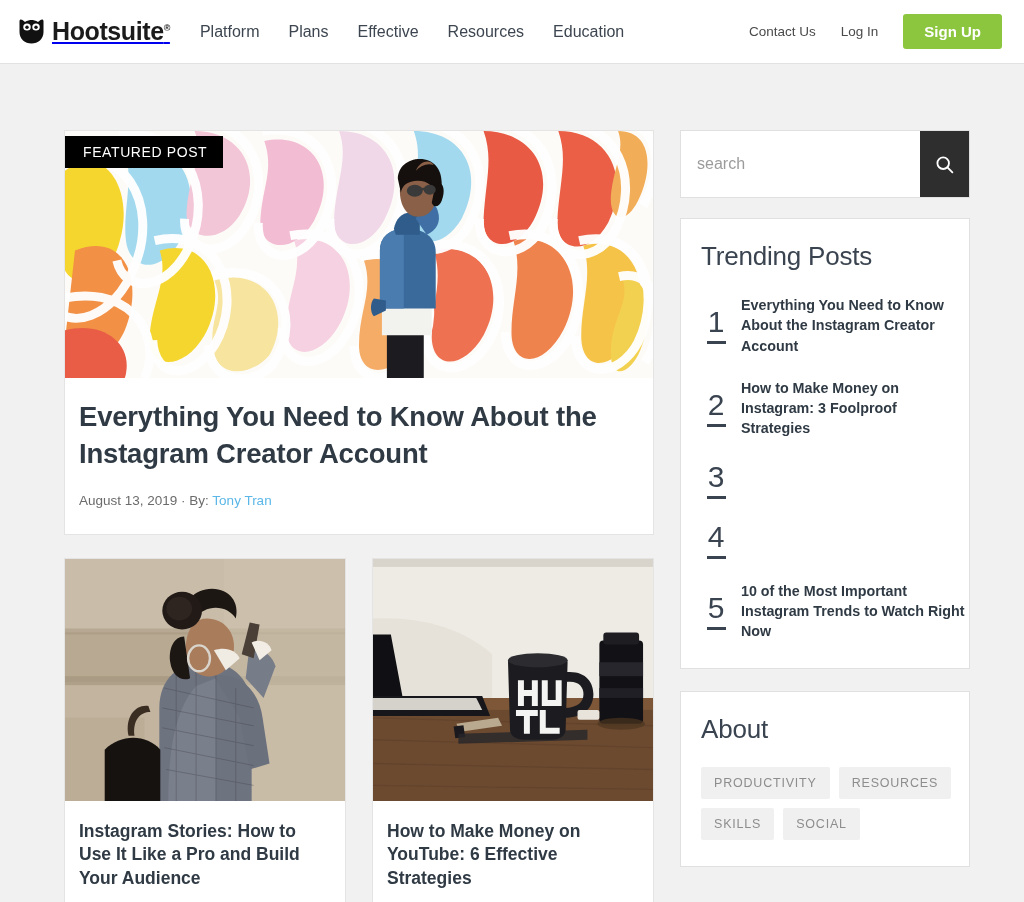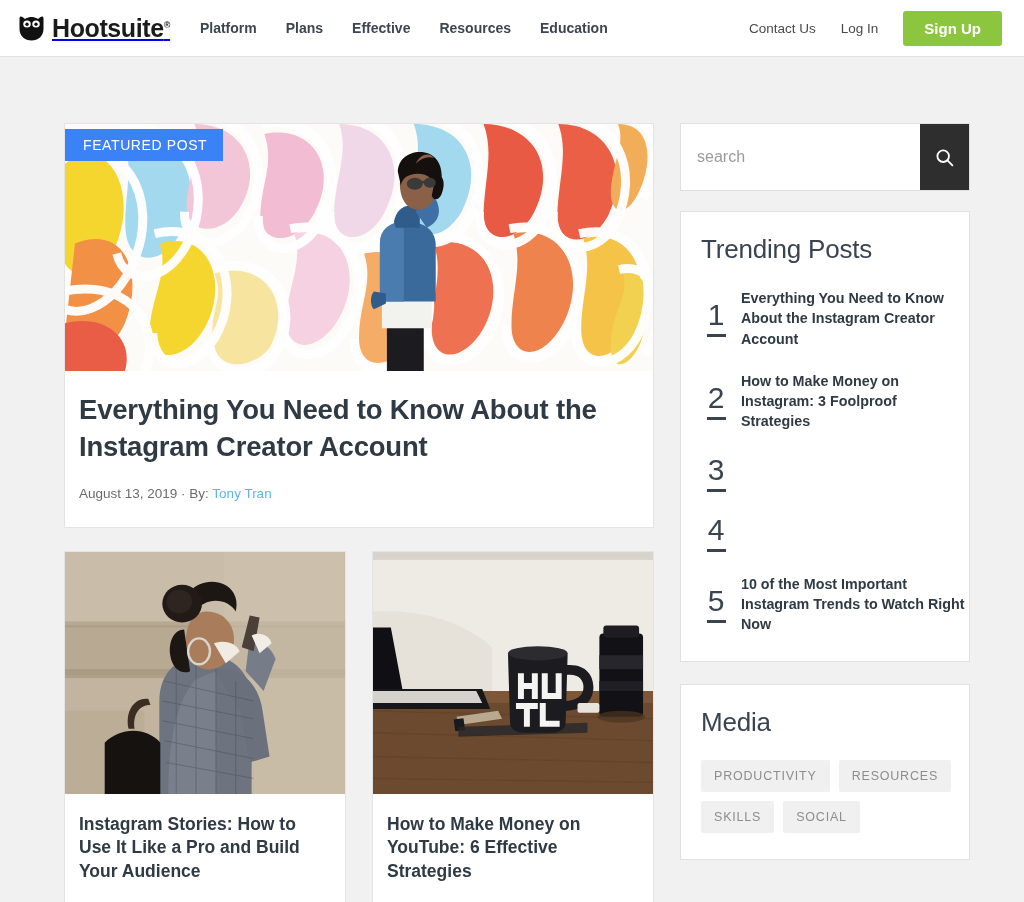--- a/index.html
+++ b/index.html
@@ -5,36 +5,36 @@
   * { box-sizing: border-box; margin: 0; padding: 0; }
   html, body {
     width: 1024px; height: 902px;
     background: #f1f1f1;
     font-family: "Liberation Sans", sans-serif;
     overflow: hidden;
   }
 
   
   .header {
-    height: 57px; background: #ffffff;
+    height: 64px; background: #ffffff;
     border-bottom: 1px solid #e2e2e2;
     display: flex; align-items: center;
     padding: 0 22px 0 18px;
     position: relative;
   }
   .logo { display: flex; align-items: center; gap: 7px; margin-right: 30px; }
   .owl { width: 27px; height: 25px; display: block; }
   .logo-word {
     font-size: 25px; font-weight: bold; color: #1b1b1b;
     letter-spacing: -0.4px; line-height: 1;
   }
   .logo-reg { font-size: 9px; color: #1b1b1b; vertical-align: super; font-weight: bold;}
   .mainnav { display: flex; align-items: center; gap: 29px; }
   .mainnav a {
-    font-size: 14px; font-weight: bold; color: #3d4650;
+    font-size: 16px; font-weight: normal; color: #3d4650;
     text-decoration: none; white-space: nowrap;
   }
   .header-right {
     margin-left: auto; display: flex; align-items: center; gap: 25px;
   }
   .header-right a.plain {
     font-size: 13.5px; color: #4a4a4a; text-decoration: none; white-space: nowrap;
   }
   .signup {
     background: #8cc63f; color: #ffffff; font-size: 15px; font-weight: bold;
@@ -47,21 +47,21 @@
   .content { width: 590px; flex: 0 0 590px; }
   .sidebar { width: 290px; flex: 0 0 290px; }
 
   
   .featured {
     background: #ffffff; border: 1px solid #e4e4e4;
   }
   .featured-media { position: relative; height: 248px; overflow: hidden; }
   .mural { position: absolute; inset: 0; }
   .badge {
-    position: absolute; top: 5px; left: -1px; background: #3b82f6; color: #ffffff;
+    position: absolute; top: 5px; left: -1px; background: #000000; color: #ffffff;
     font-size: 14px; letter-spacing: 0.6px; padding: 8px 16px 8px 19px; z-index: 5;
   }
   .featured-body { padding: 20px 22px 26px 14px; }
   .featured-title {
     font-size: 27.5px; font-weight: bold; color: #2f3a44;
     line-height: 1.33; letter-spacing: -0.2px; margin-bottom: 21px;
   }
   .meta { font-size: 13.5px; color: #6b6b6b; }
   .meta a { color: #5bb7e8; text-decoration: none; }
 
@@ -365,21 +365,21 @@
       <div class="trend">
         <div class="trend-num">
           <span>5</span>
           <div class="trend-rule"></div>
         </div>
         <div class="trend-text">10 of the Most Important Instagram Trends to Watch Right Now</div>
       </div>
     </div>
 
     <div class="panel">
-      <div class="panel-title">Media</div>
+      <div class="panel-title">About</div>
       <div class="tags">
         <span class="tag">PRODUCTIVITY</span>
         <span class="tag">RESOURCES</span>
         <span class="tag">SKILLS</span>
         <span class="tag">SOCIAL</span>
 
       </div>
     </div>
 
   </div>

